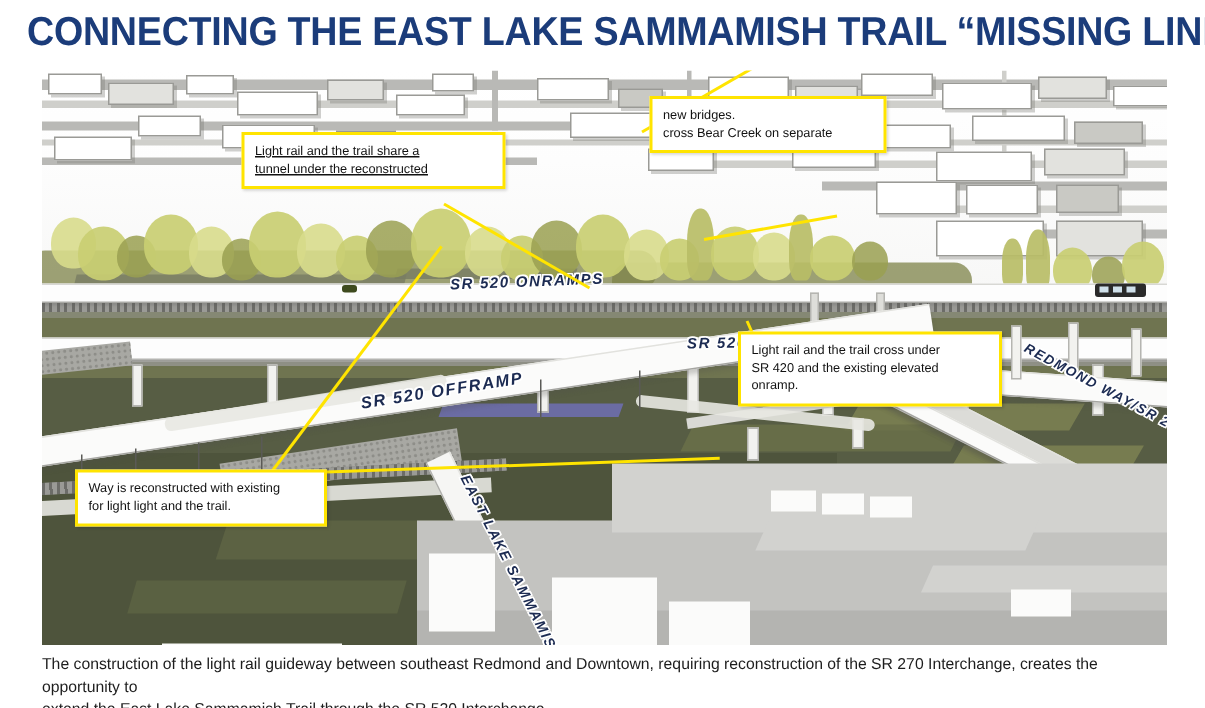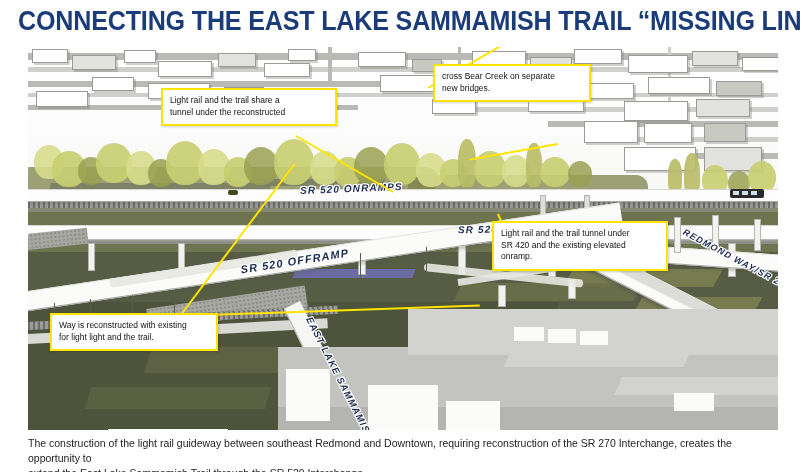--- a/index.html
+++ b/index.html
@@ -345,32 +345,32 @@
     <div class="leader" style="left:268px;top:88px;width:112px;transform:rotate(30deg);"></div>
 
     <div class="leader" style="left:400px;top:40px;width:108px;transform:rotate(-30deg);"></div>
     <div class="leader" style="left:530px;top:96px;width:90px;transform:rotate(-190deg);"></div>
 
     <div class="leader" style="left:470px;top:166px;width:38px;transform:rotate(66deg);"></div>
 
     <div class="leader" style="left:152px;top:268px;width:300px;transform:rotate(-2deg);"></div>
     <div class="leader" style="left:152px;top:268px;width:190px;transform:rotate(-53deg);"></div>
 
-    <div class="callout" style="left:133px;top:41px;width:158px;">
+    <div class="callout" style="left:133px;top:41px;width:158px;text-decoration:underline;">
       <span>Light rail and the trail share a</span>
       <span>tunnel under the reconstructed</span>
     </div>
 
     <div class="callout" style="left:405px;top:17px;width:140px;">
+      <span>new bridges.</span>
       <span>cross Bear Creek on separate</span>
-      <span>new bridges.</span>
     </div>
 
     <div class="callout" style="left:464px;top:174px;width:158px;">
-      <span>Light rail and the trail tunnel under</span>
+      <span>Light rail and the trail cross under</span>
       <span>SR 420 and the existing elevated</span>
       <span>onramp.</span>
     </div>
 
     <div class="callout" style="left:22px;top:266px;width:150px;">
       <span>Way is reconstructed with existing</span>
       <span>for light light and the trail.</span>
     </div>
 
   </div>

